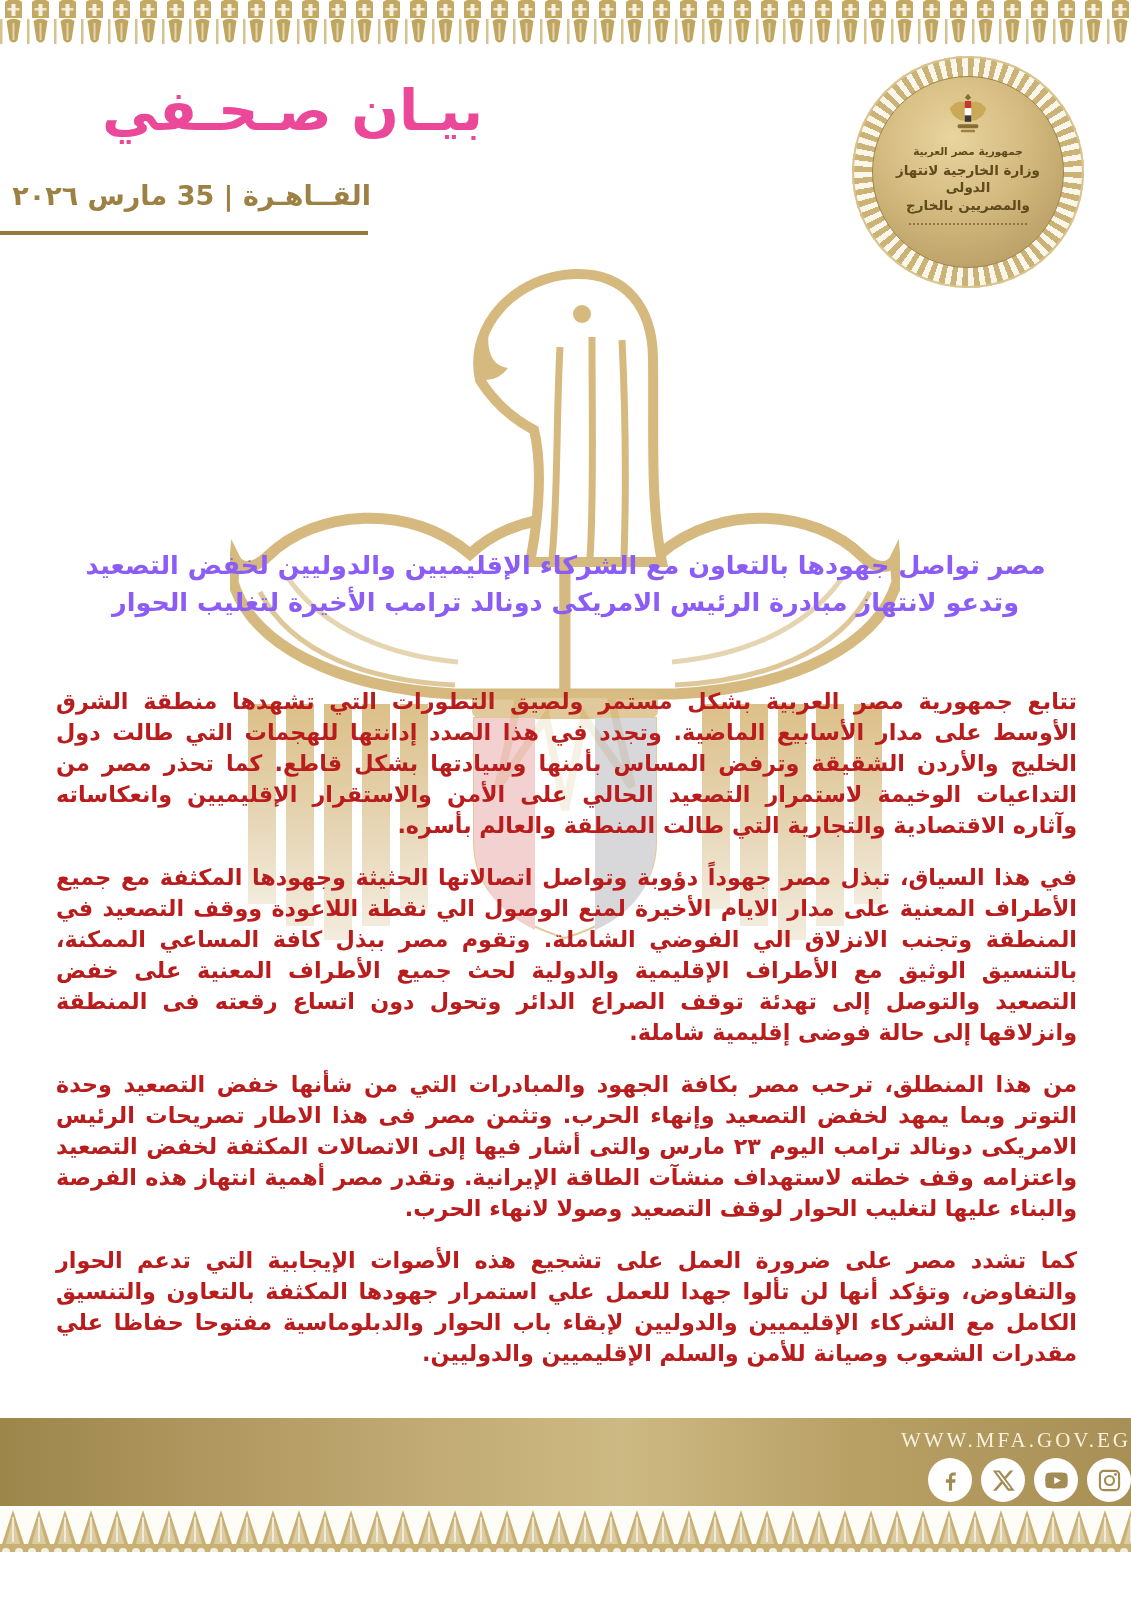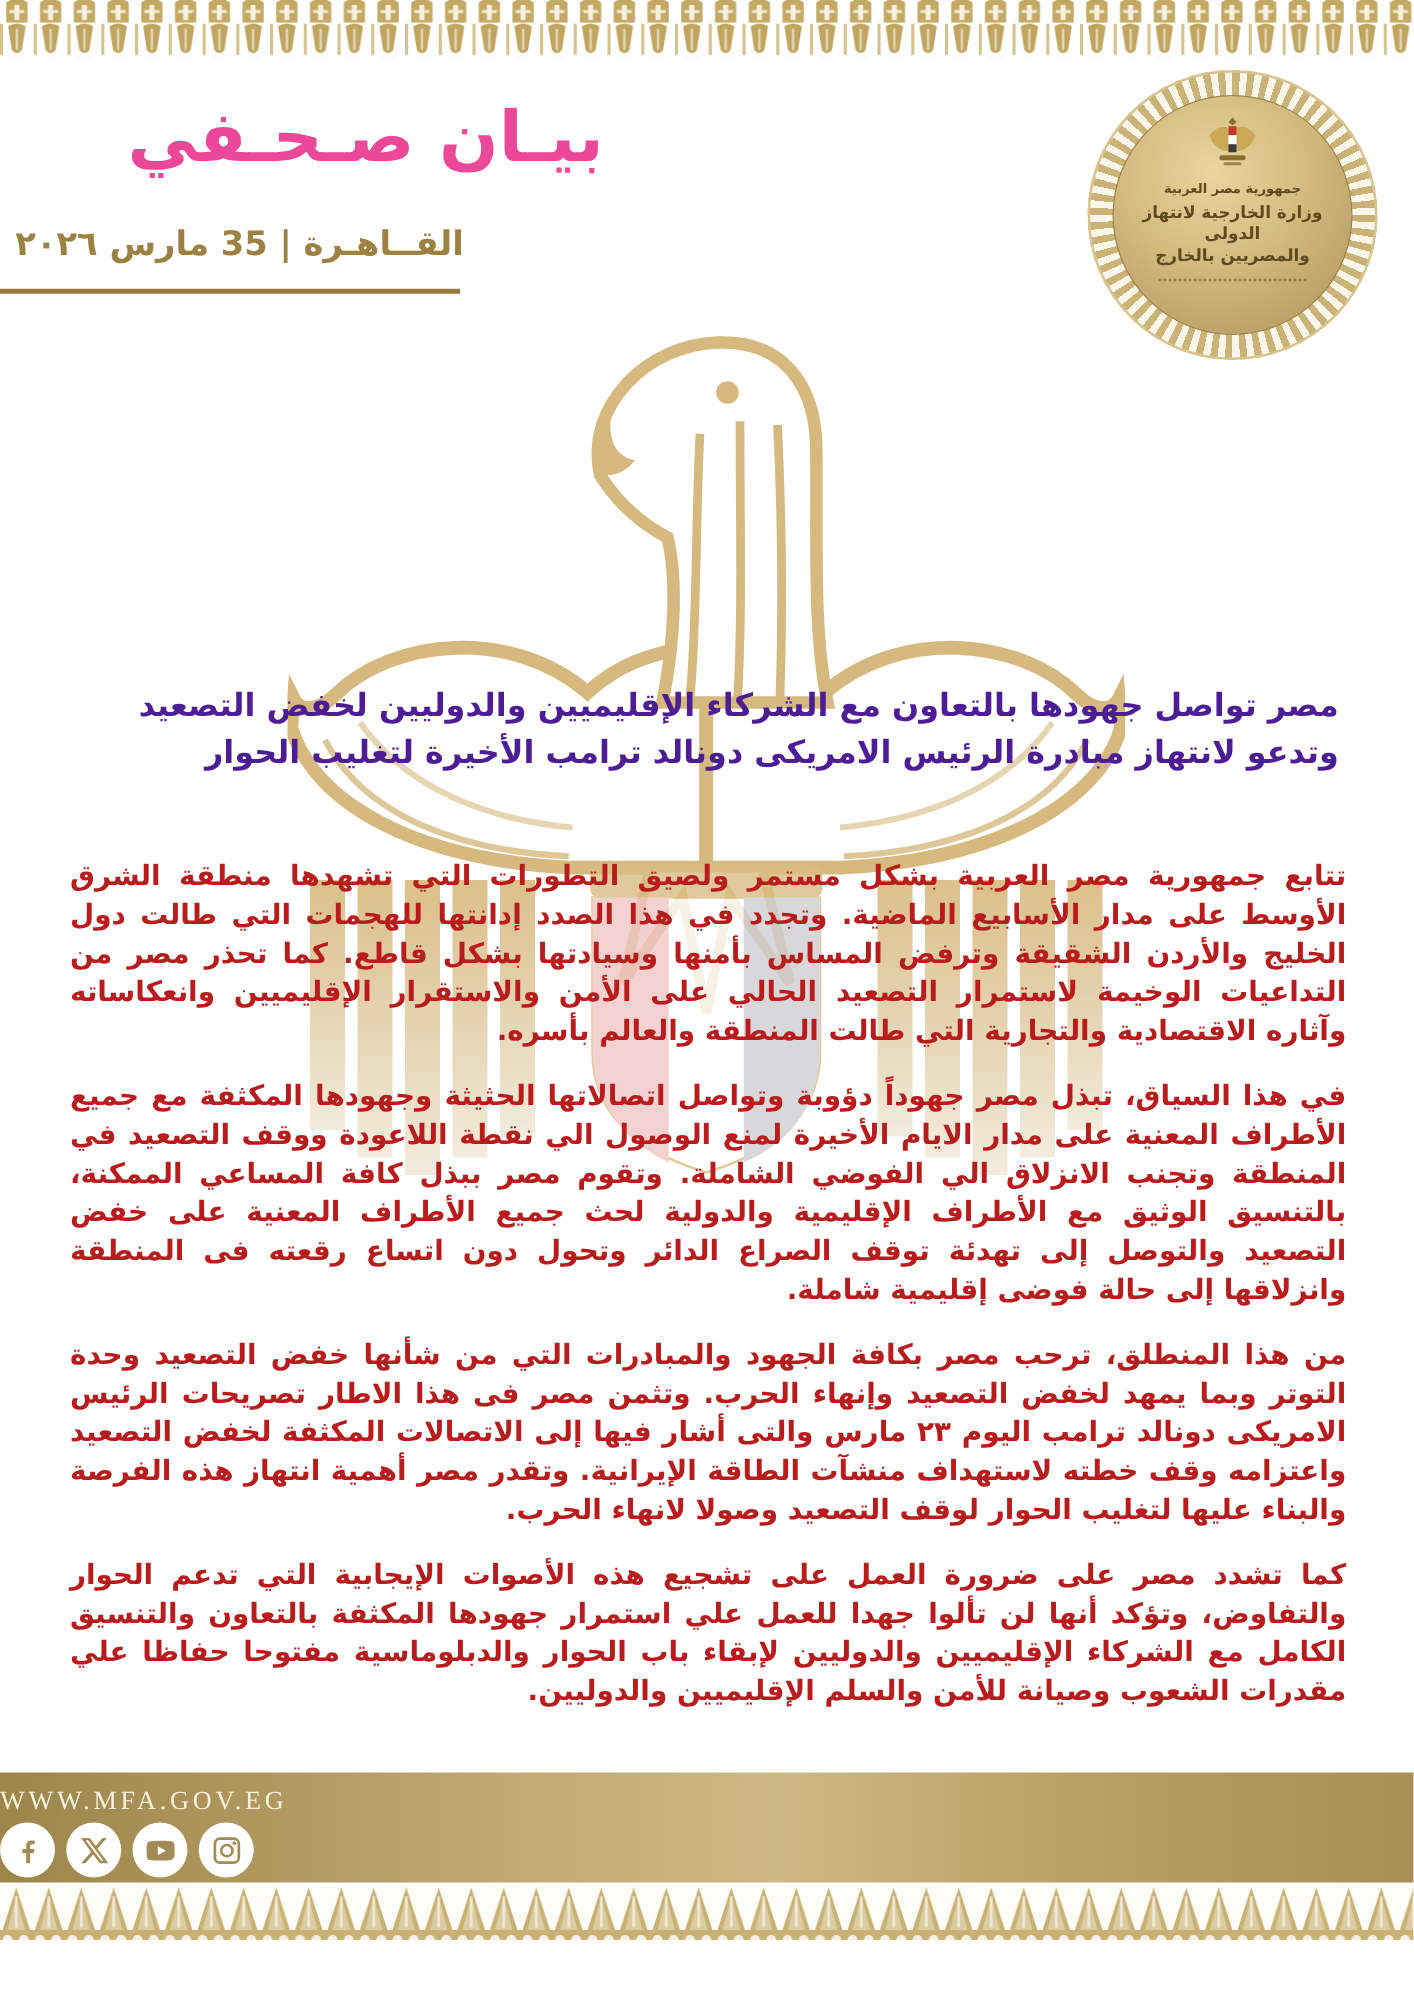--- a/index.html
+++ b/index.html
@@ -12,44 +12,44 @@
   .border-bottom{top:1508px;left:0;width:1131px;height:44px;}
 
   
   .doc-title{top:80px;right:648px;color:#ec4899;font-weight:bold;font-size:56px;line-height:1.1;
              white-space:nowrap;direction:rtl;}
   .doc-dateline{top:180px;right:760px;color:#9c8143;font-weight:bold;font-size:27px;
                 white-space:nowrap;direction:rtl;}
   .header-rule{top:231px;left:0;width:368px;height:4px;background:#97793c;}
 
   
-  .seal{top:56px;left:870px;width:232px;height:232px;border-radius:50%;
+  .seal{top:56px;left:852px;width:232px;height:232px;border-radius:50%;
         background:repeating-conic-gradient(#cbb377 0deg 3deg,#faf6ea 3deg 6deg);
         box-shadow:inset 0 0 0 2px #d8c48e;}
   .seal-disc{position:absolute;inset:20px;border-radius:50%;
         background:radial-gradient(circle at 42% 32%,#e9d59f 0%,#d3b97e 45%,#ae915a 100%);
         border:1px solid #9e8549;display:flex;flex-direction:column;align-items:center;
         justify-content:flex-start;color:#5e4a1d;text-align:center;direction:rtl;padding-top:14px;box-sizing:border-box;}
   .seal-country{font-size:10.5px;font-weight:bold;margin-top:2px;letter-spacing:1px;}
   .seal-min{font-size:13.5px;font-weight:bold;margin-top:5px;line-height:1.25;width:150px;}
   .seal-dots{width:118px;border-top:2px dotted #6e5a2c;margin-top:9px;opacity:.65;}
 
   
-  .headline{top:547px;left:60px;right:60px;text-align:right;direction:rtl;
-            color:#4c1d95;font-weight:bold;font-size:25.5px;line-height:37px;}
+  .headline{top:547px;left:60px;right:60px;text-align:center;direction:rtl;
+            color:#8b5cf6;font-weight:bold;font-size:25.5px;line-height:37px;}
 
   
   .body-text{top:686px;left:56px;right:54px;direction:rtl;text-align:justify;
              color:#b91c1c;font-weight:bold;font-size:22.3px;line-height:31px;}
   .body-text p{margin:0 0 21px 0;}
 
   
   .footer-band{top:1418px;left:0;width:1131px;height:88px;
      background:linear-gradient(90deg,#9c864a 0%,#ab935a 14%,#c2ab74 38%,#cdb983 55%,#b9a166 75%,#a78f55 100%);
-     display:flex;flex-direction:column;align-items:flex-start;}
+     display:flex;flex-direction:column;align-items:flex-end;}
   .footer-site{margin-top:10px;font-family:"Liberation Serif",serif;font-size:21px;
      color:#f7f1df;letter-spacing:3px;text-decoration:none;cursor:pointer;}
   .footer-social{display:flex;gap:9px;margin-top:5px;}
   .soc{width:44px;height:44px;border-radius:50%;background:#ffffff;display:flex;
        align-items:center;justify-content:center;cursor:pointer;color:#a38c54;}
   .soc svg{width:27px;height:27px;fill:currentColor;}
 </style>
 </head>
 <body>
 

